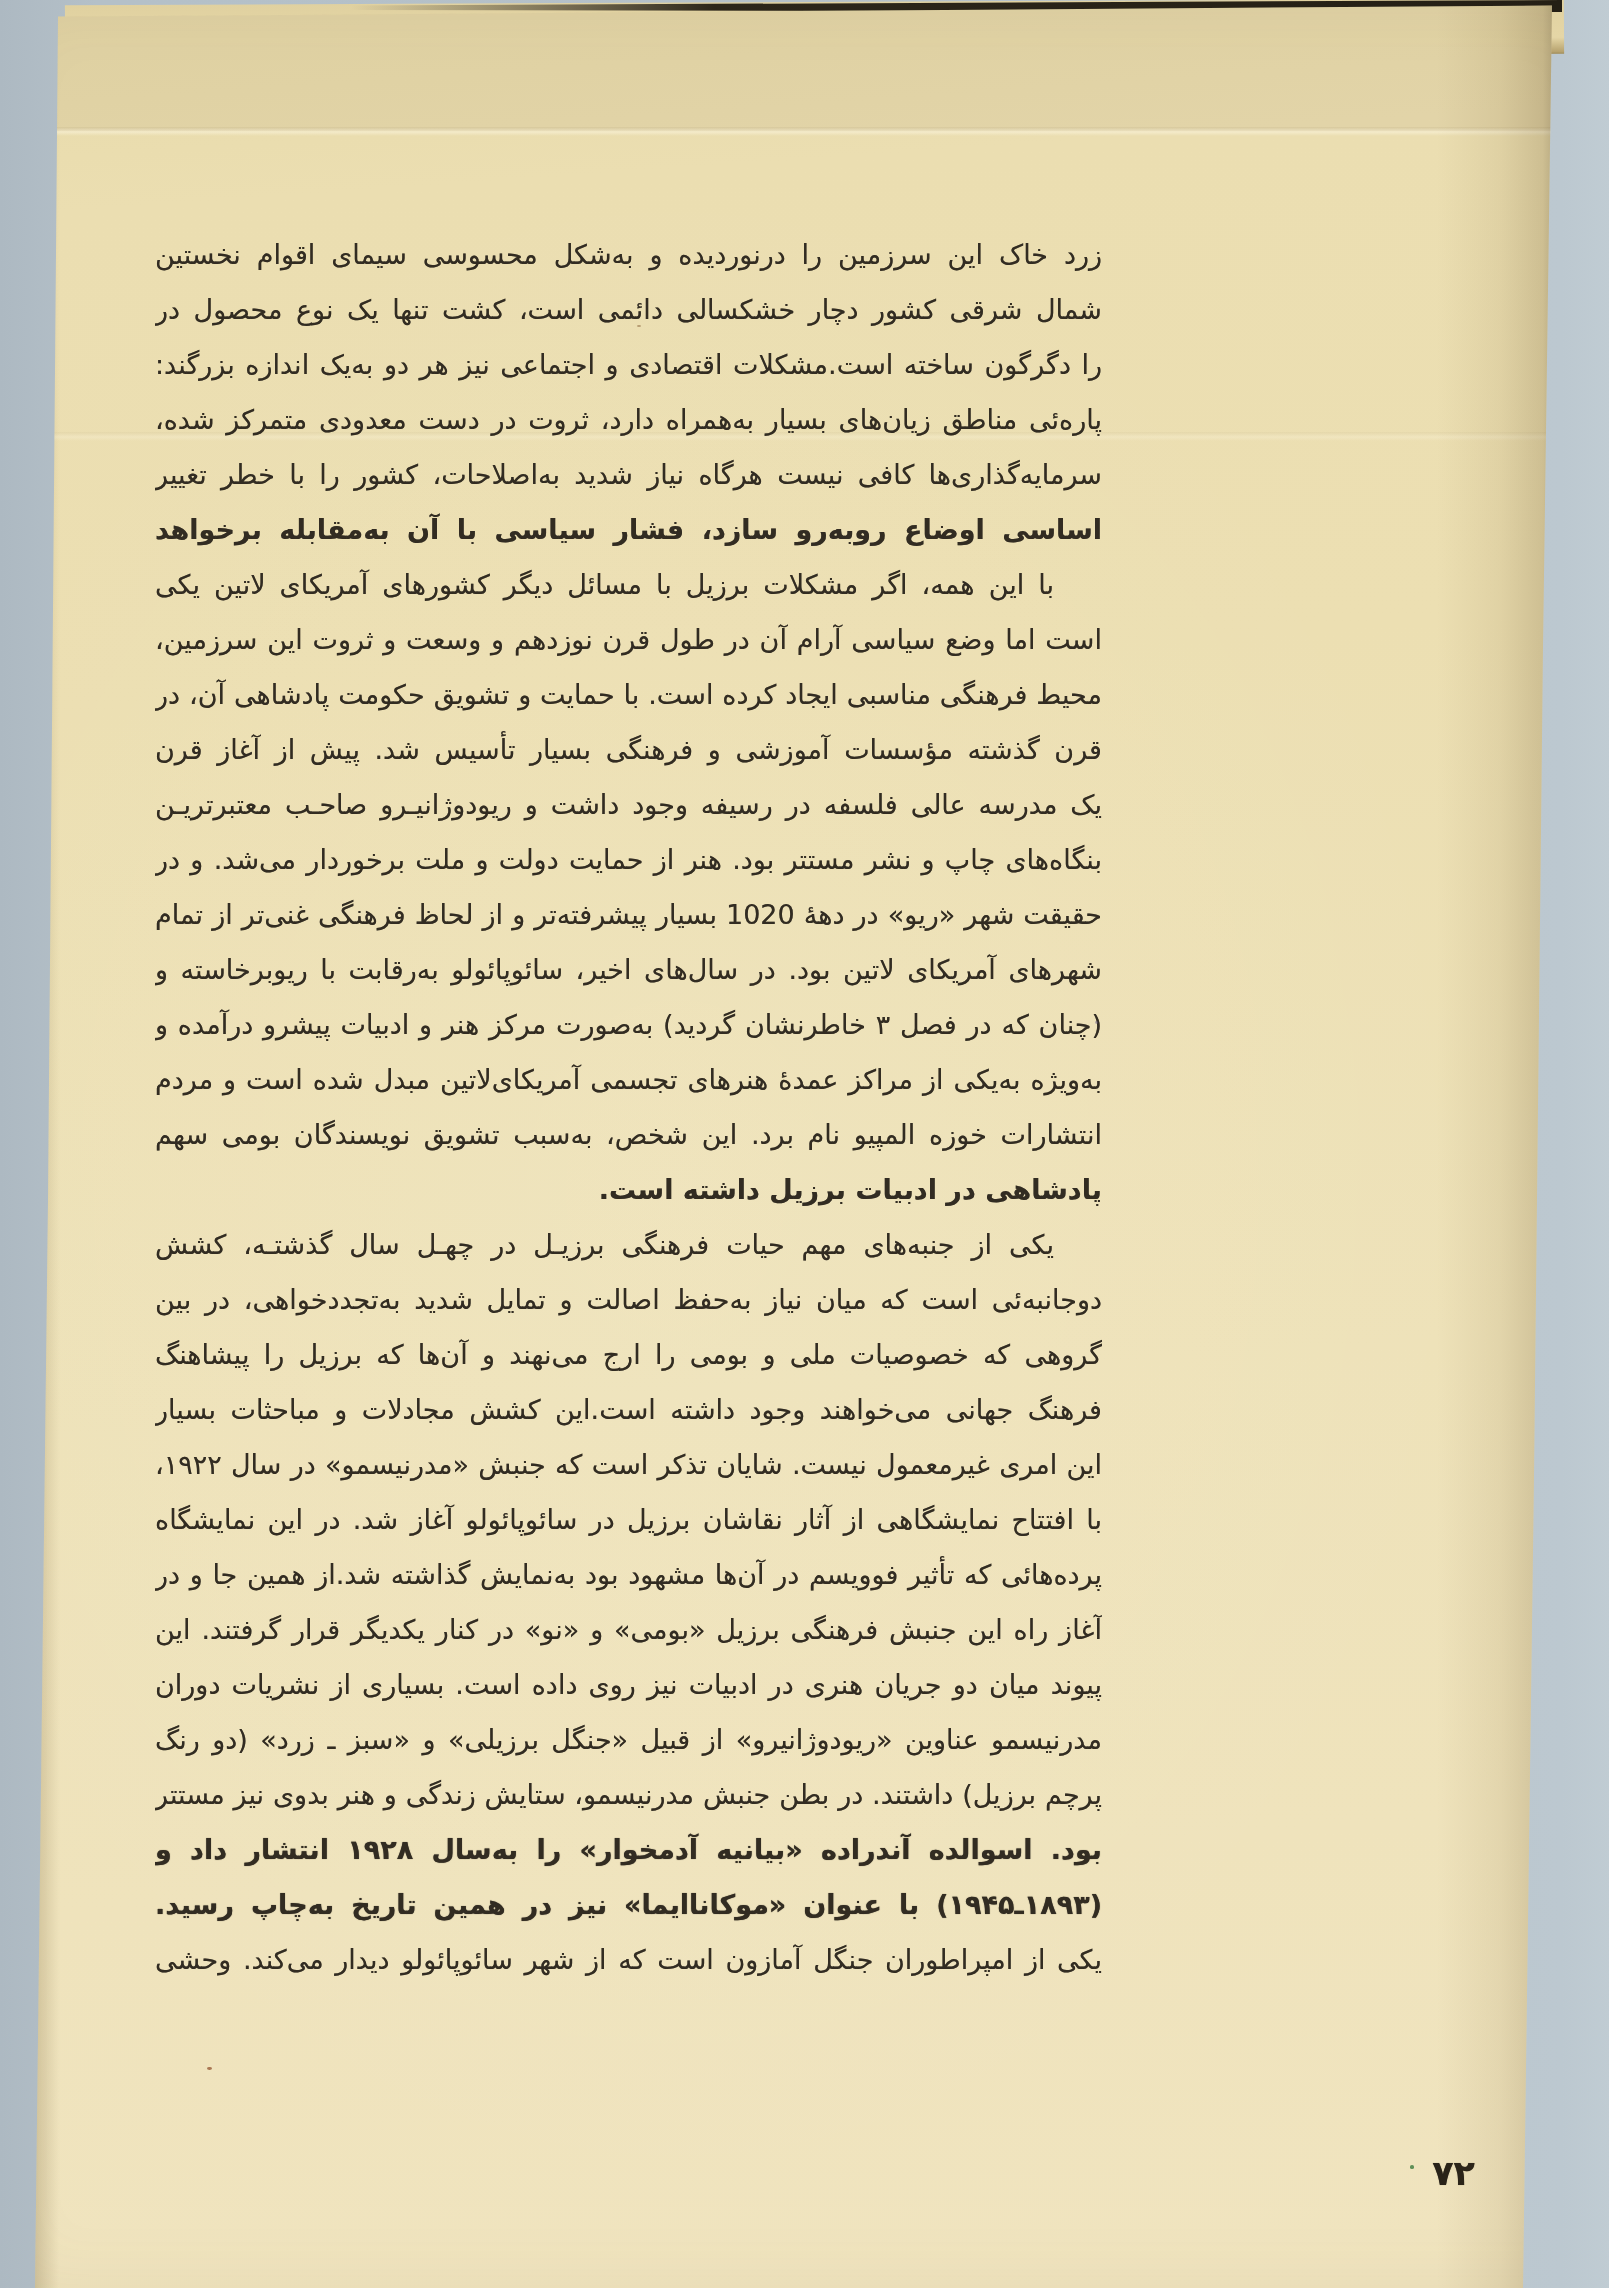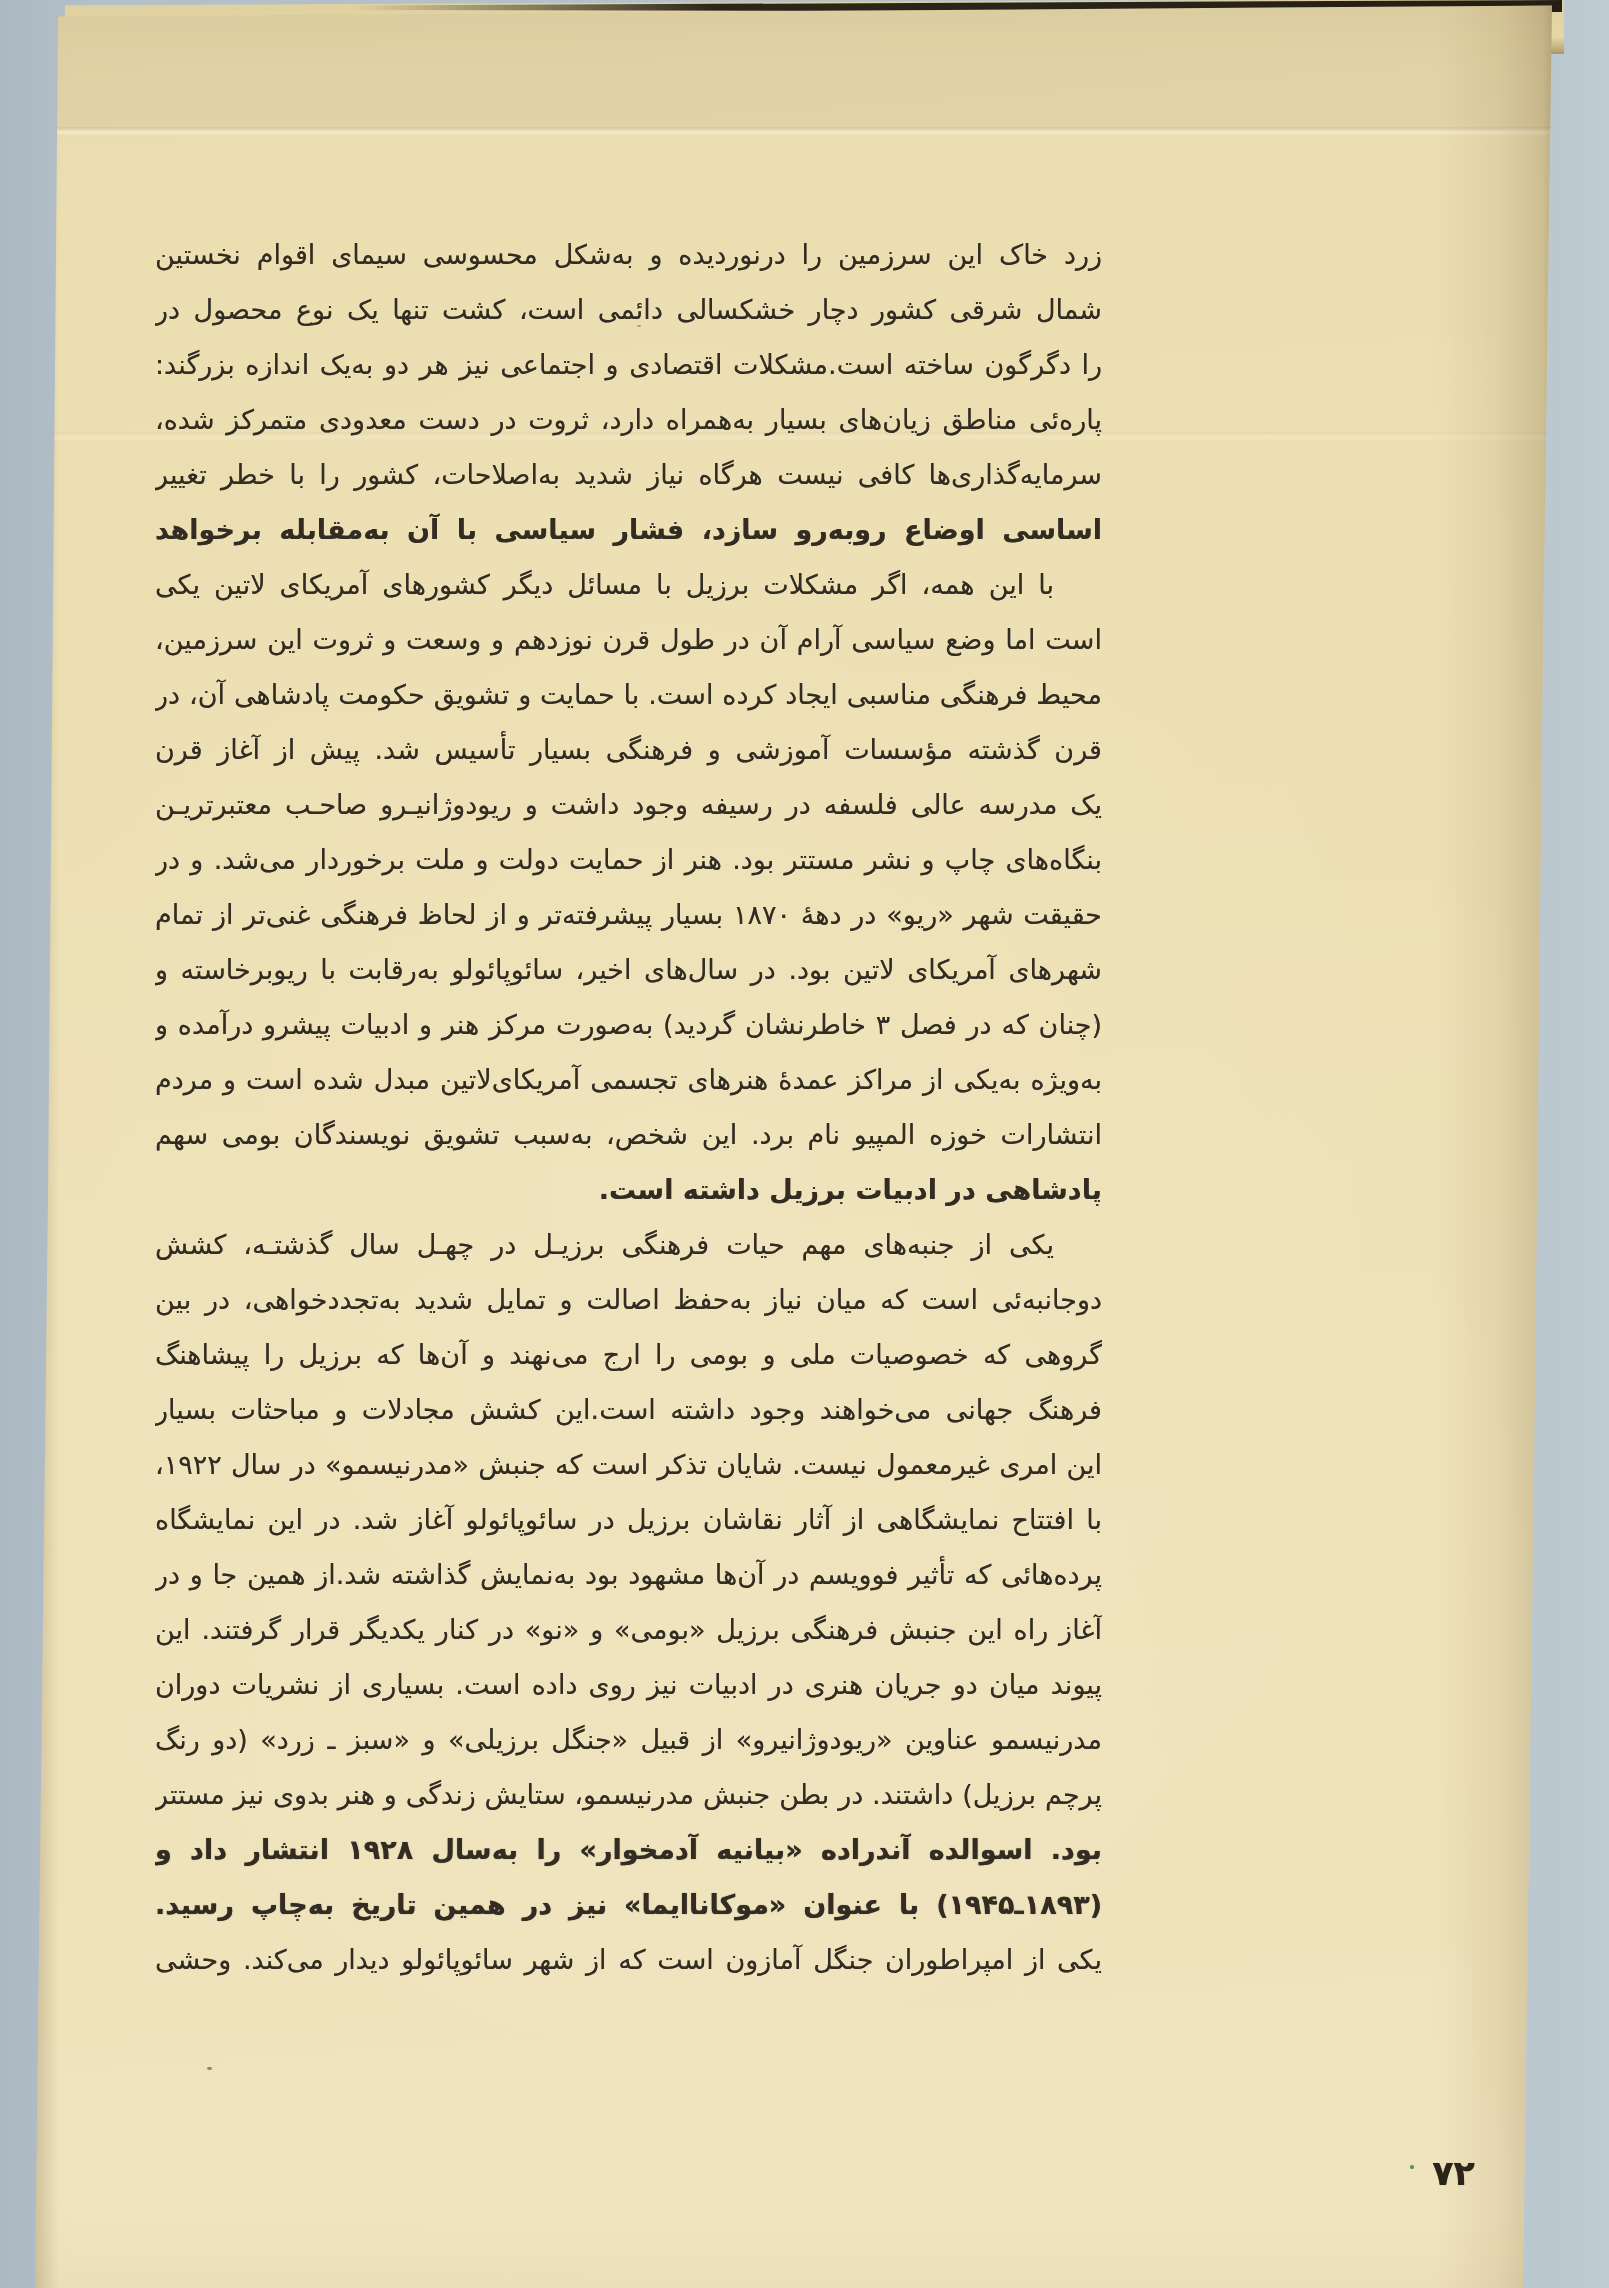--- a/index.html
+++ b/index.html
@@ -92,21 +92,21 @@
         <div class="line">را دگرگون ساخته است.مشکلات اقتصادی و اجتماعی نیز هر دو به‌یک اندازه بزرگند:</div>
         <div class="line">پاره‌ئی مناطق زیان‌های بسیار به‌همراه دارد، ثروت در دست معدودی متمرکز شده،</div>
         <div class="line">سرمایه‌گذاری‌ها کافی نیست هرگاه نیاز شدید به‌اصلاحات، کشور را با خطر تغییر</div>
         <div class="line no-just">اساسی اوضاع روبه‌رو سازد، فشار سیاسی با آن به‌مقابله برخواهد خاست.</div>
         <div class="line indent">با این همه، اگر مشکلات برزیل با مسائل دیگر کشورهای آمریکای لاتین یکی</div>
         <div class="line">است اما وضع سیاسی آرام آن در طول قرن نوزدهم و وسعت و ثروت این سرزمین،</div>
         <div class="line">محیط فرهنگی مناسبی ایجاد کرده است. با حمایت و تشویق حکومت پادشاهی آن، در</div>
         <div class="line">قرن گذشته مؤسسات آموزشی و فرهنگی بسیار تأسیس شد. پیش از آغاز قرن بیستم</div>
         <div class="line">یک مدرسه عالی فلسفه در رسیفه وجود داشت و ریودوژانیـرو صاحـب معتبرتریـن</div>
         <div class="line">بنگاه‌های چاپ و نشر مستتر بود. هنر از حمایت دولت و ملت برخوردار می‌شد. و در</div>
-        <div class="line">حقیقت شهر «ریو» در دهۀ ۱۸۷۰ بسیار پیشرفته‌تر و از لحاظ فرهنگی غنی‌تر از تمام</div>
+        <div class="line">حقیقت شهر «ریو» در دهۀ 1020 بسیار پیشرفته‌تر و از لحاظ فرهنگی غنی‌تر از تمام</div>
         <div class="line">شهرهای آمریکای لاتین بود. در سال‌های اخیر، سائوپائولو به‌رقابت با ریوبرخاسته و</div>
         <div class="line">(چنان که در فصل ۳ خاطرنشان گردید) به‌صورت مرکز هنر و ادبیات پیشرو درآمده و</div>
         <div class="line">به‌ویژه به‌یکی از مراکز عمدۀ هنرهای تجسمی آمریکای‌لاتین مبدل شده است و مردم</div>
         <div class="line">انتشارات خوزه المپیو نام برد. این شخص، به‌سبب تشویق نویسندگان بومی سهم قابل</div>
         <div class="line no-just">پادشاهی در ادبیات برزیل داشته است.</div>
         <div class="line indent">یکی از جنبه‌های مهم حیات فرهنگی برزیـل در چهـل سال گذشتـه، کشش</div>
         <div class="line">دوجانبه‌ئی است که میان نیاز به‌حفظ اصالت و تمایل شدید به‌تجددخواهی، در بین</div>
         <div class="line">گروهی که خصوصیات ملی و بومی را ارج می‌نهند و آن‌ها که برزیل را پیشاهنگ</div>
         <div class="line">فرهنگ جهانی می‌خواهند وجود داشته است.این کشش مجادلات و مباحثات بسیار</div>
         <div class="line">این امری غیرمعمول نیست. شایان تذکر است که جنبش «مدرنیسمو» در سال ۱۹۲۲،</div>

